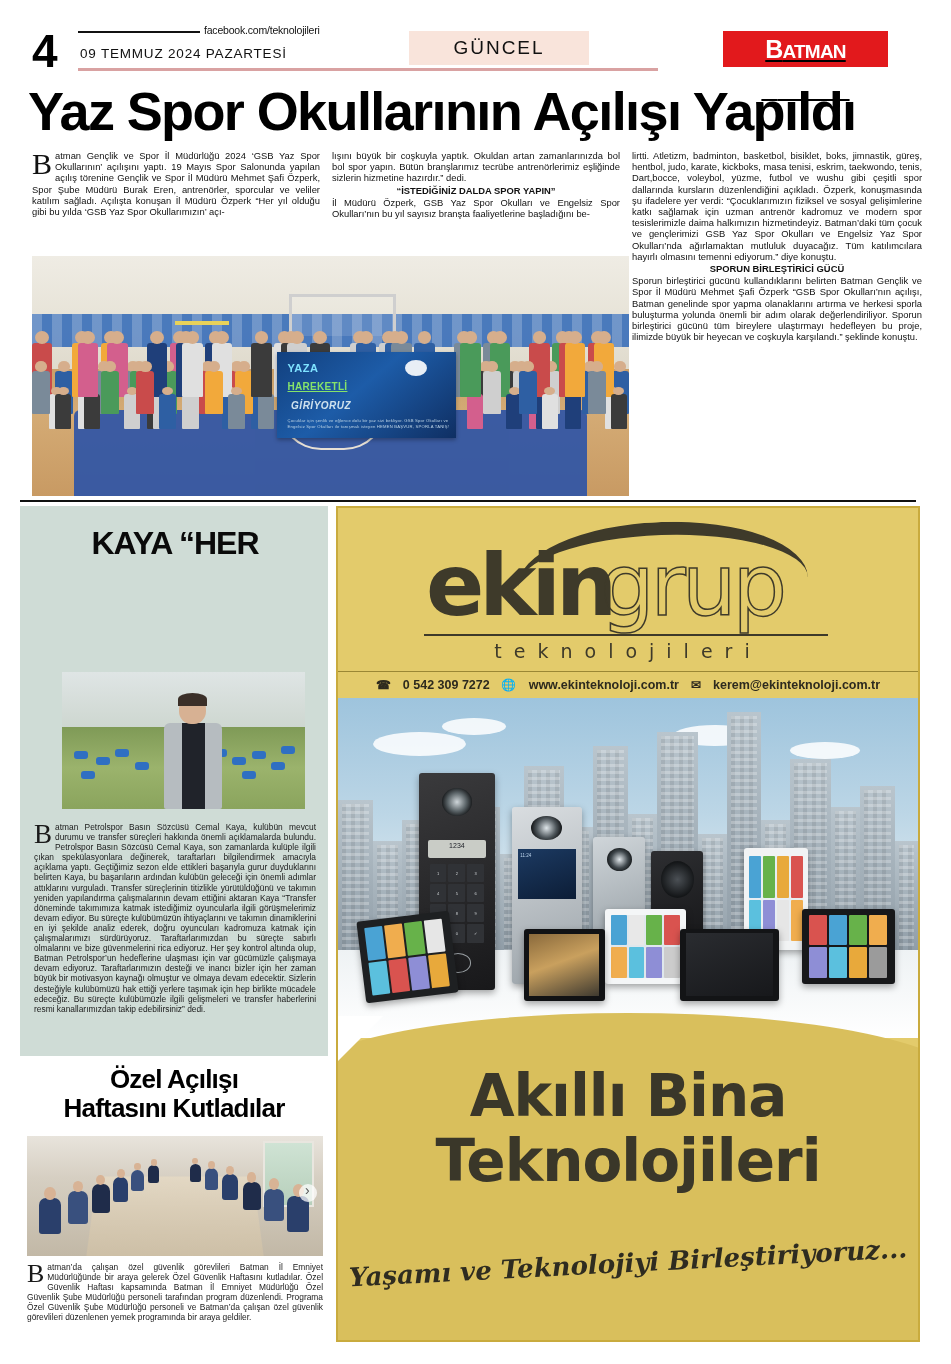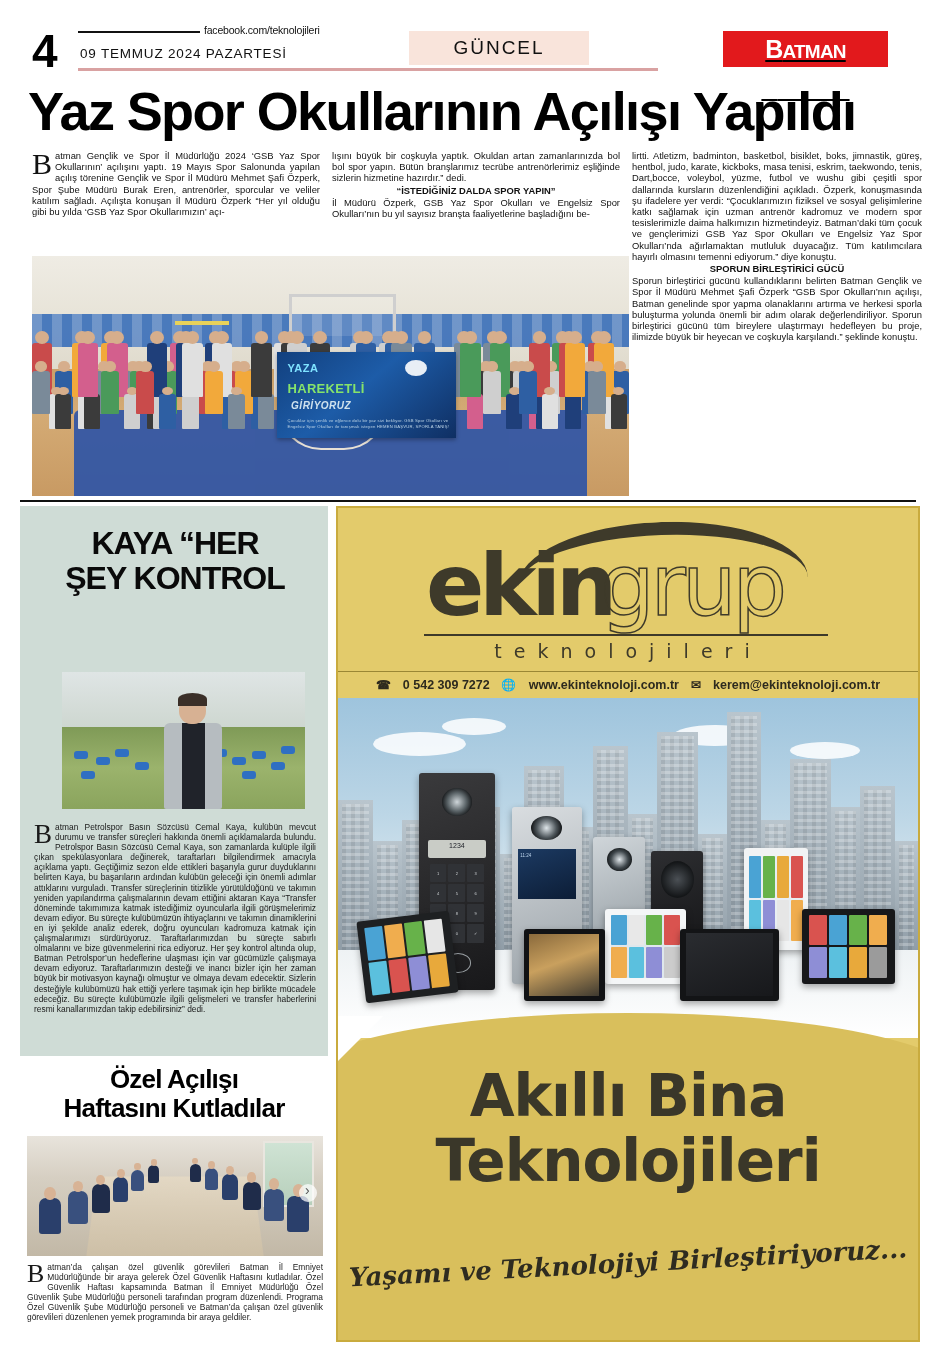--- a/index.html
+++ b/index.html
@@ -39,21 +39,21 @@
   .gymfloor{position:absolute;left:0;top:47%;width:100%;height:53%;background:linear-gradient(180deg,#caa06a 0%,#d4ab75 35%,#c89a63 100%);}
   .court{position:absolute;left:7%;top:64%;width:86%;height:40%;background:#2f55a6;border-radius:6px 6px 0 0;opacity:.92;}
   .court:after{content:"";position:absolute;left:40%;top:-2px;width:20%;height:42%;border:2px solid #e9e6de;border-top:none;border-radius:0 0 60px 60px;}
   .bluepad{position:absolute;left:0;top:24%;width:100%;height:14%;background:#2f68b8;opacity:.85;}
   .bluepad:after{content:"";position:absolute;inset:0;background:repeating-linear-gradient(90deg,rgba(255,255,255,.22) 0 10px,transparent 10px 20px);}
   .goal{position:absolute;left:43%;top:16%;width:17%;height:16%;border:3px solid #cfcfcf;border-bottom:none;background:rgba(255,255,255,.12);}
   .yellowbar{position:absolute;left:24%;top:27%;width:9%;height:4px;background:#e7d25a;}
   .crowd{position:absolute;left:0;top:28%;width:100%;height:45%;}
   .banner-ad{position:absolute;left:41%;top:40%;width:30%;height:36%;background:linear-gradient(140deg,#12407e 0%,#1d5ca8 45%,#0f2f63 100%);box-shadow:0 2px 4px rgba(0,0,0,.3);}
   .banner-ad .bl1{position:absolute;left:6%;top:12%;color:#7fe3ff;font-size:11px;font-weight:bold;letter-spacing:.5px;}
-  .banner-ad .bl2{position:absolute;left:6%;top:33%;color:#86e36a;font-size:13px;font-weight:bold;letter-spacing:.3px;}
+  .banner-ad .bl2{position:absolute;left:6%;top:33%;color:#86e36a;font-size:10px;font-weight:bold;letter-spacing:.3px;text-decoration:underline;}
   .banner-ad .bl3{position:absolute;left:8%;top:56%;color:#cfe2ee;font-size:10px;font-weight:bold;letter-spacing:.5px;font-style:italic;}
   .banner-ad .bl4{position:absolute;left:6%;top:76%;color:#bcd3e5;font-size:4.2px;letter-spacing:.2px;line-height:6px;}
   .banner-ad .glogo{position:absolute;right:16%;top:9%;width:22px;height:16px;border-radius:50%;background:#fff;opacity:.9;}
 
   
   .kaya-panel{position:absolute;left:20px;top:506px;width:308px;height:550px;background:#cfdcd6;}
   .kaya-head{position:absolute;left:14px;top:20px;width:282px;text-align:center;font-size:32px;font-weight:bold;line-height:1.1;letter-spacing:-1px;color:#0a0a0a;}
   .kaya-photo{position:absolute;left:42px;top:166px;width:243px;height:137px;background:#8aa06a;overflow:hidden;}
   .kp-sky{position:absolute;left:0;top:0;width:100%;height:42%;background:linear-gradient(180deg,#dfe5e5,#cdd6cf);}
   .kp-grass{position:absolute;left:0;top:40%;width:100%;height:60%;background:linear-gradient(180deg,#7f9a57,#9bb36c 50%,#8aa45d);}
@@ -388,21 +388,20 @@
       <div class="bl3">GİRİYORUZ</div>
       <div class="bl4">Çocuklar için şenlik ve eğlence dolu bir yaz sizi bekliyor. GSB Spor Okulları ve Engelsiz Spor Okulları ile tanışmak isteyen HEMEN BAŞVUR, SPORLA TANIŞ!</div>
     </div>
   </div>
 
   <div class="divider" style="left:20px;top:500px;width:896px;height:2px;"></div>
 
   <div class="kaya-panel">
     <div class="kaya-head">
       <div>KAYA “HER</div>
-      <div>ŞEY KONTROL</div>
     </div>
     <div class="kaya-photo">
       <div class="kp-sky"></div>
       <div class="kp-grass"></div>
       <div id="kp-players">
           <div class="kp-player" style="left: 5%; top: 58%;"></div>
           <div class="kp-player" style="left: 14%; top: 62%;"></div>
           <div class="kp-player" style="left: 22%; top: 56%;"></div>
           <div class="kp-player" style="left: 30%; top: 66%;"></div>
           <div class="kp-player" style="left: 62%; top: 56%;"></div>

